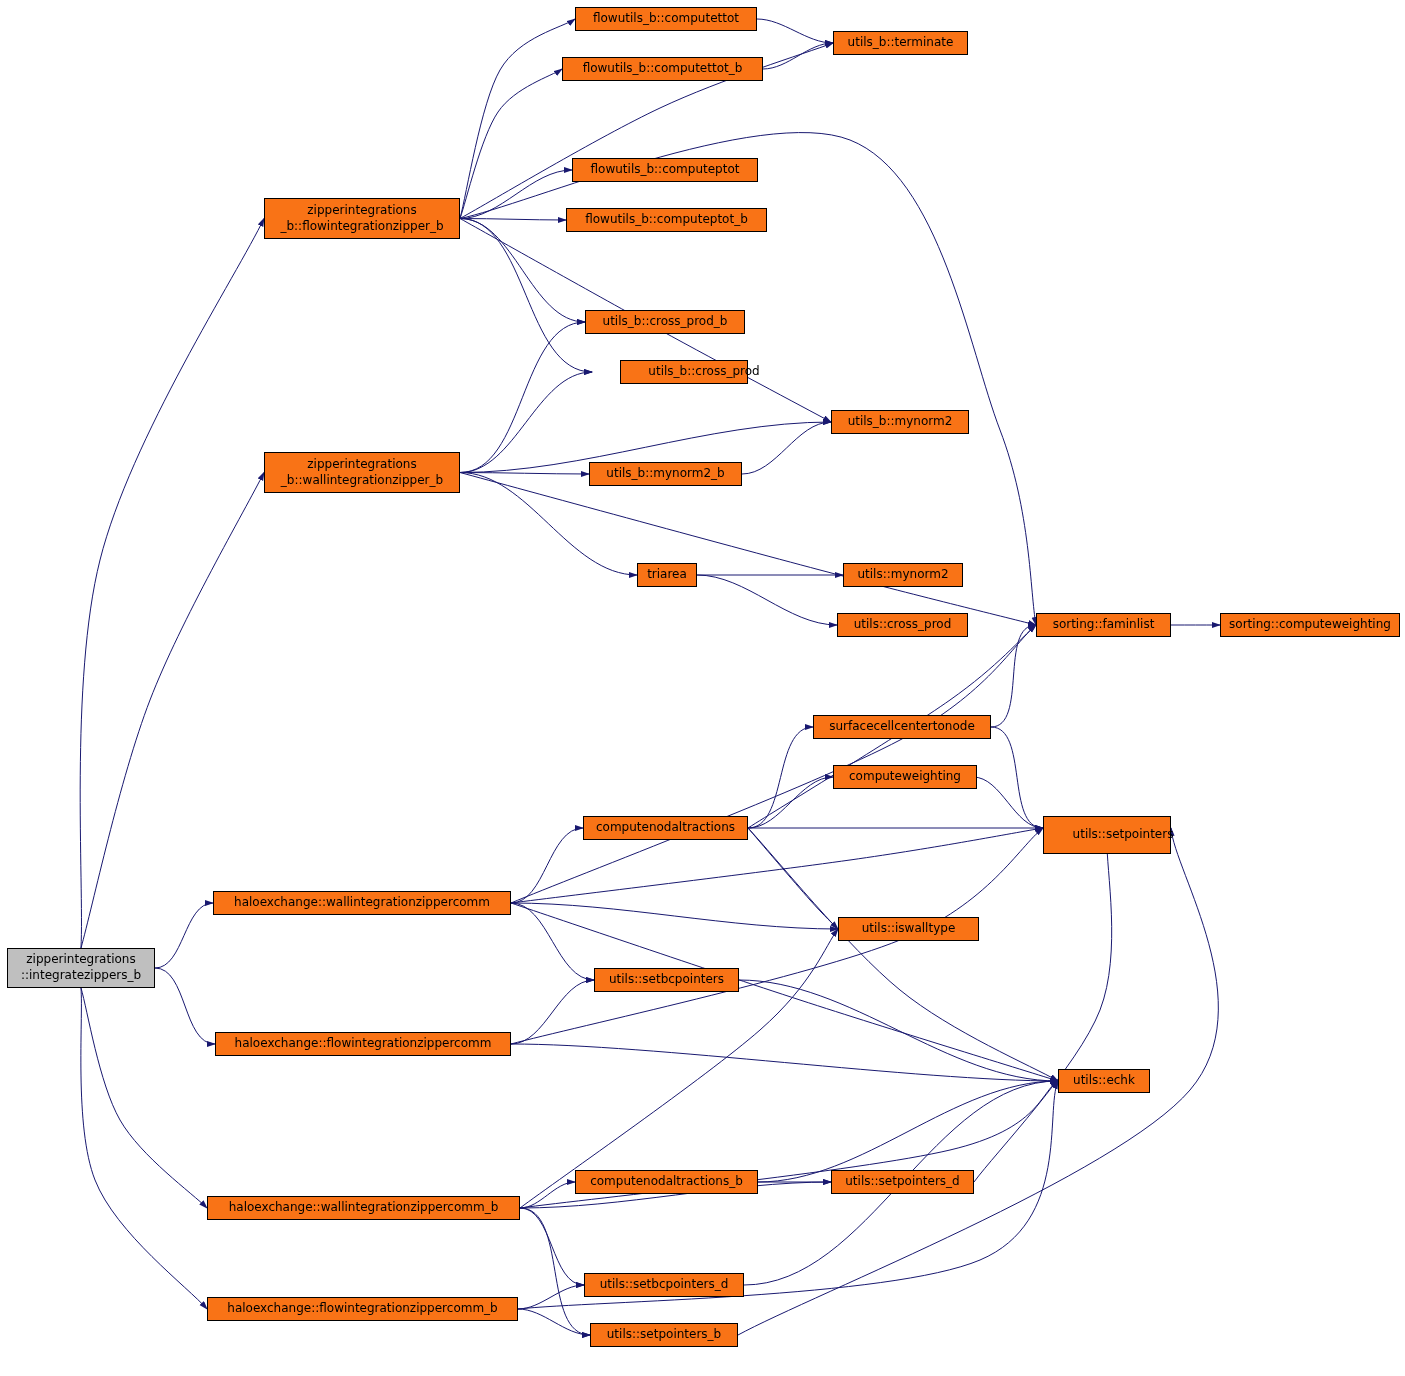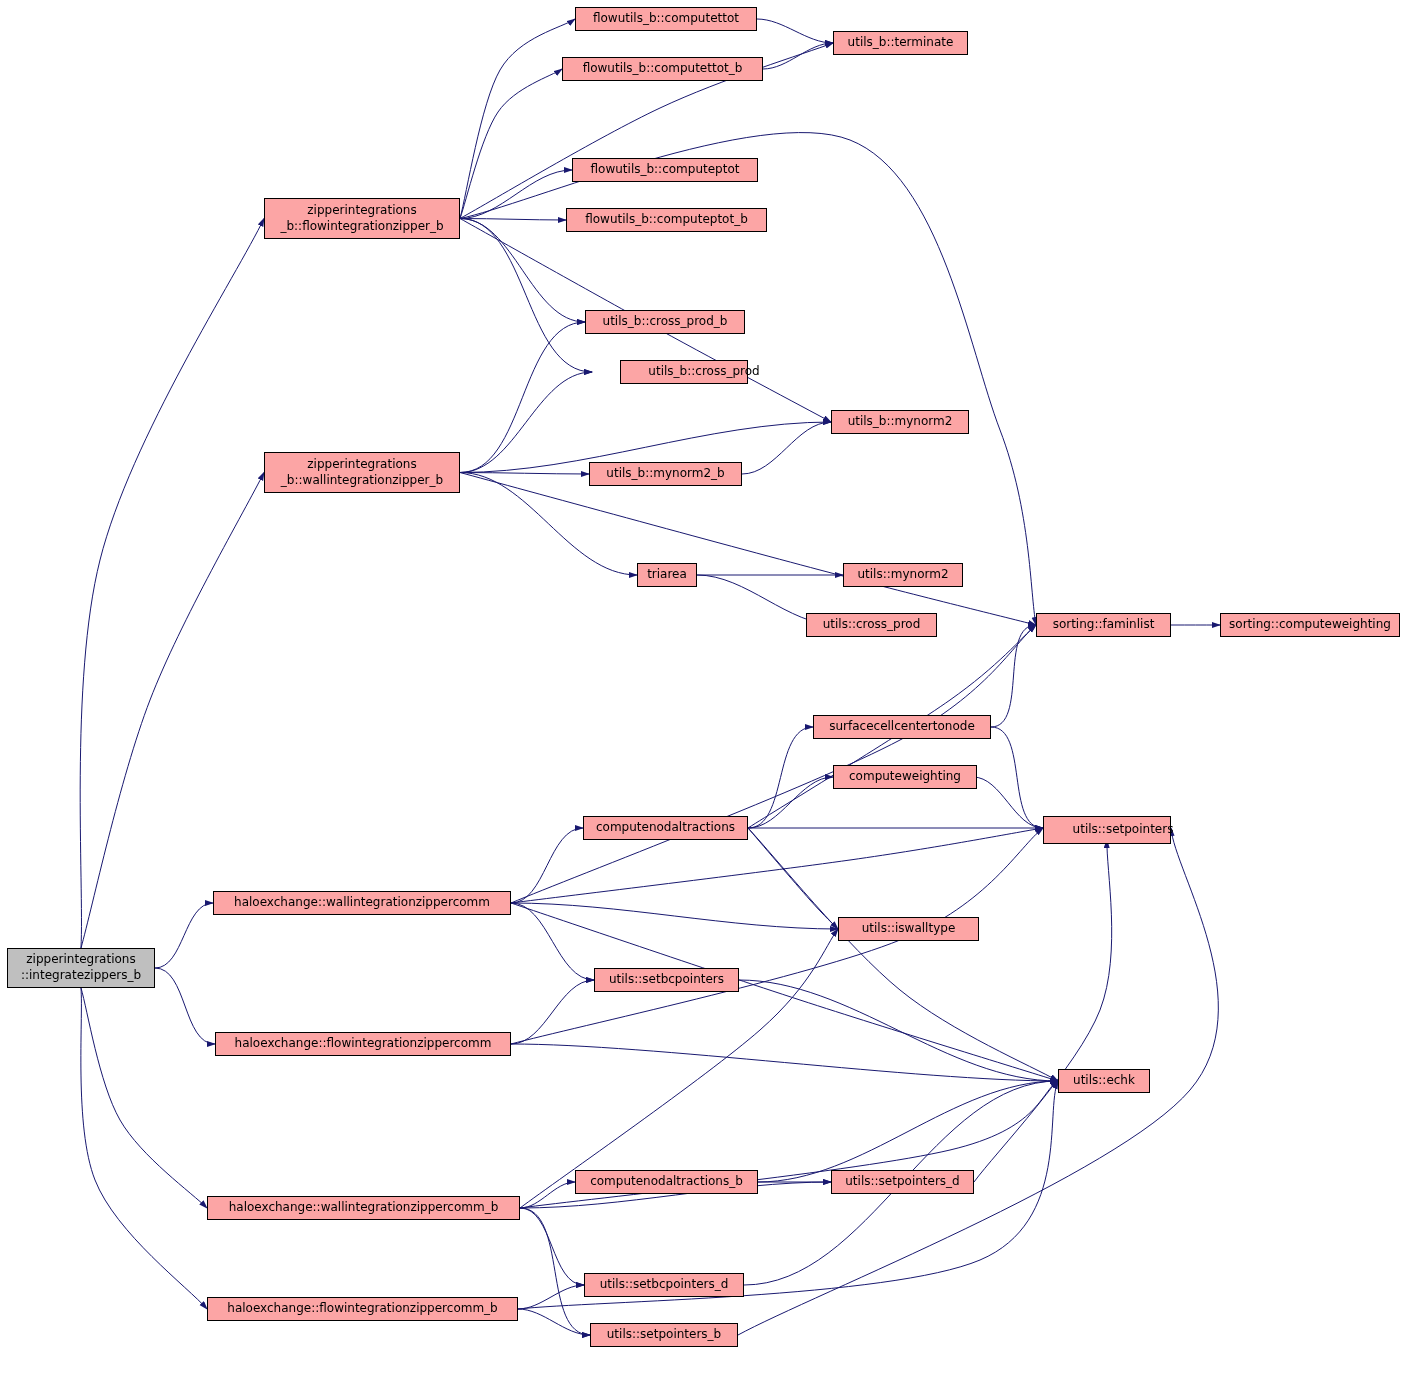--- a/index.html
+++ b/index.html
@@ -18,21 +18,21 @@
   }
   .edge{
     fill:none;
     stroke:#191970;
     stroke-width:1;
   }
   .node{
     position:absolute;
     box-sizing:border-box;
     border:1px solid #000000;
-    background:#fca5a5;
+    background:#f97316;
     color:#000000;
     font-size:12px;
     line-height:1.3;
     display:flex;
     align-items:center;
     justify-content:center;
     text-align:center;
     white-space:pre-line;
     cursor:pointer;
     z-index:2;
@@ -122,27 +122,27 @@
 _b::flowintegrationzipper_b</div>
     <div class="node" style="left: 566px; top: 208px; width: 201px; height: 24px;">flowutils_b::computeptot_b</div>
     <div class="node" style="left: 585px; top: 310px; width: 160px; height: 24px;">utils_b::cross_prod_b</div>
     <div class="node" style="left: 620px; top: 360px; width: 128px; height: 24px; padding-left: 40px;">utils_b::cross_prod</div>
     <div class="node" style="left: 831px; top: 410px; width: 138px; height: 24px;">utils_b::mynorm2</div>
     <div class="node" style="left: 264px; top: 452px; width: 196px; height: 41px;">zipperintegrations
 _b::wallintegrationzipper_b</div>
     <div class="node" style="left: 589px; top: 462px; width: 153px; height: 24px;">utils_b::mynorm2_b</div>
     <div class="node" style="left: 637px; top: 563px; width: 60px; height: 24px;">triarea</div>
     <div class="node" style="left: 843px; top: 563px; width: 120px; height: 24px;">utils::mynorm2</div>
-    <div class="node" style="left: 806px; top: 613px; width: 131px; height: 24px;">utils::cross_prod</div>
+    <div class="node" style="left: 837px; top: 613px; width: 131px; height: 24px;">utils::cross_prod</div>
     <div class="node" style="left: 1036px; top: 613px; width: 135px; height: 24px;">sorting::faminlist</div>
     <div class="node" style="left: 1220px; top: 613px; width: 180px; height: 24px;">sorting::computeweighting</div>
     <div class="node" style="left: 813px; top: 715px; width: 178px; height: 24px;">surfacecellcentertonode</div>
     <div class="node" style="left: 833px; top: 765px; width: 144px; height: 24px;">computeweighting</div>
     <div class="node" style="left: 583px; top: 816px; width: 165px; height: 24px;">computenodaltractions</div>
-    <div class="node" style="left: 1043px; top: 816px; width: 128px; height: 28px; padding-left: 32px;">utils::setpointers</div>
+    <div class="node" style="left: 1043px; top: 816px; width: 128px; height: 38px; padding-left: 32px;">utils::setpointers</div>
     <div class="node" style="left: 213px; top: 891px; width: 298px; height: 24px;">haloexchange::wallintegrationzippercomm</div>
     <div class="node" style="left: 838px; top: 917px; width: 141px; height: 24px;">utils::iswalltype</div>
     <div class="node" style="left: 594px; top: 968px; width: 145px; height: 24px;">utils::setbcpointers</div>
     <div class="node" style="left: 215px; top: 1032px; width: 296px; height: 24px;">haloexchange::flowintegrationzippercomm</div>
     <div class="node" style="left: 1058px; top: 1069px; width: 92px; height: 24px;">utils::echk</div>
     <div class="node" style="left: 575px; top: 1170px; width: 183px; height: 24px;">computenodaltractions_b</div>
     <div class="node" style="left: 831px; top: 1170px; width: 143px; height: 24px;">utils::setpointers_d</div>
     <div class="node" style="left: 207px; top: 1196px; width: 313px; height: 24px;">haloexchange::wallintegrationzippercomm_b</div>
     <div class="node" style="left: 584px; top: 1273px; width: 160px; height: 24px;">utils::setbcpointers_d</div>
     <div class="node" style="left: 207px; top: 1297px; width: 311px; height: 24px;">haloexchange::flowintegrationzippercomm_b</div>

